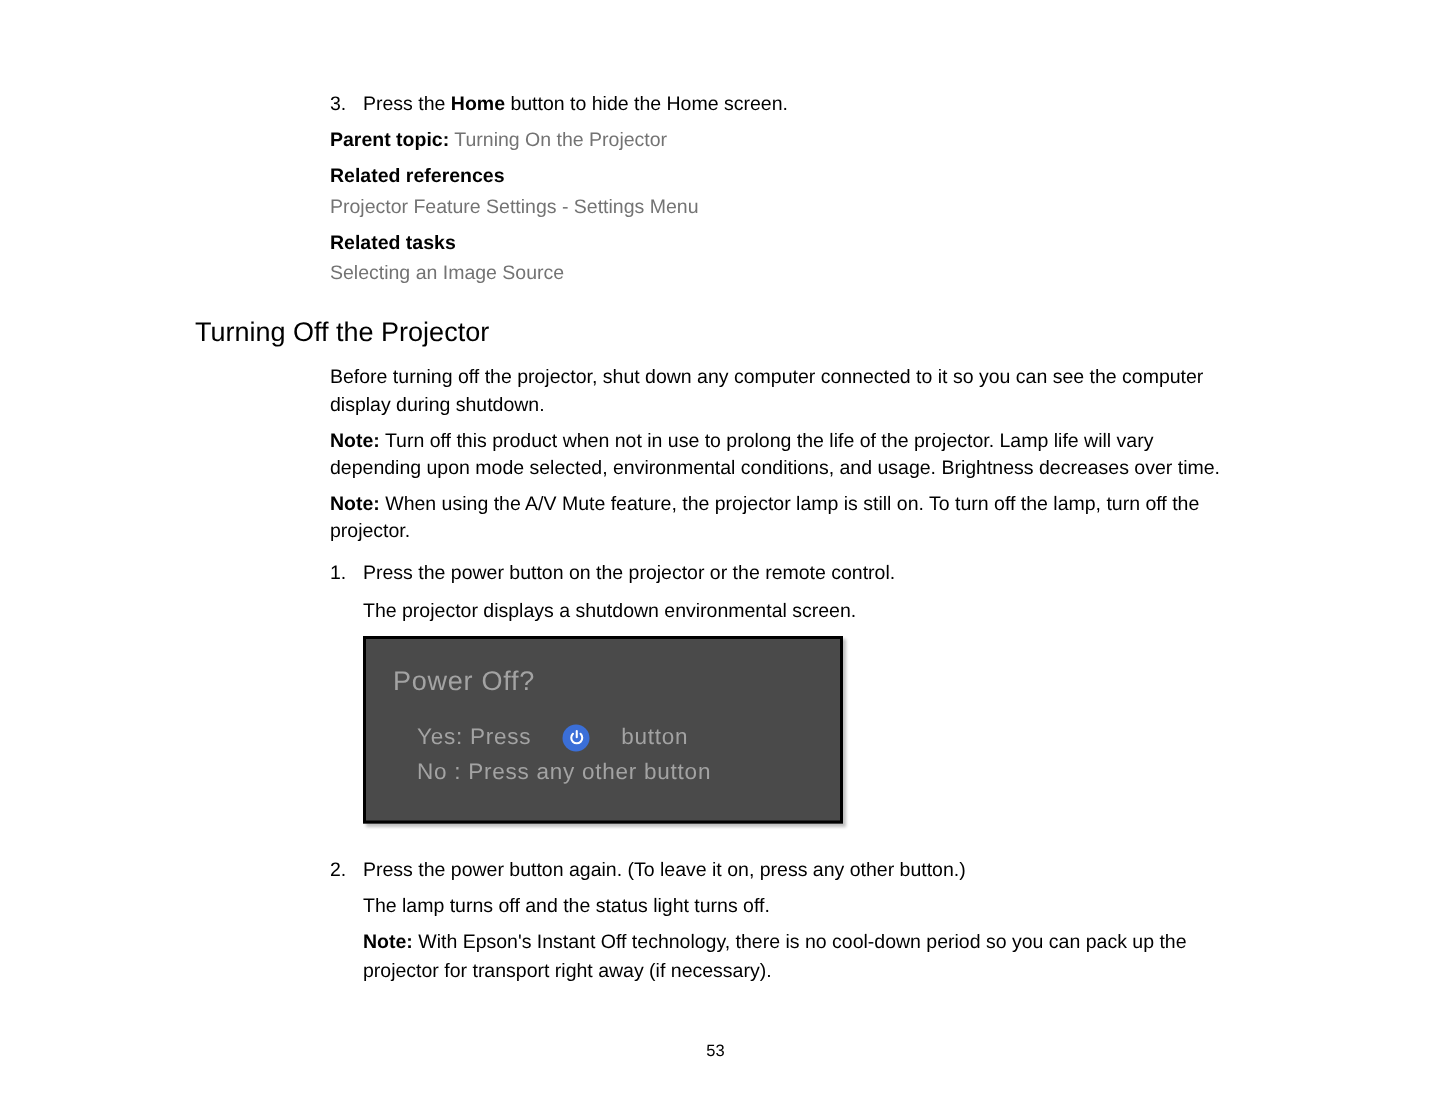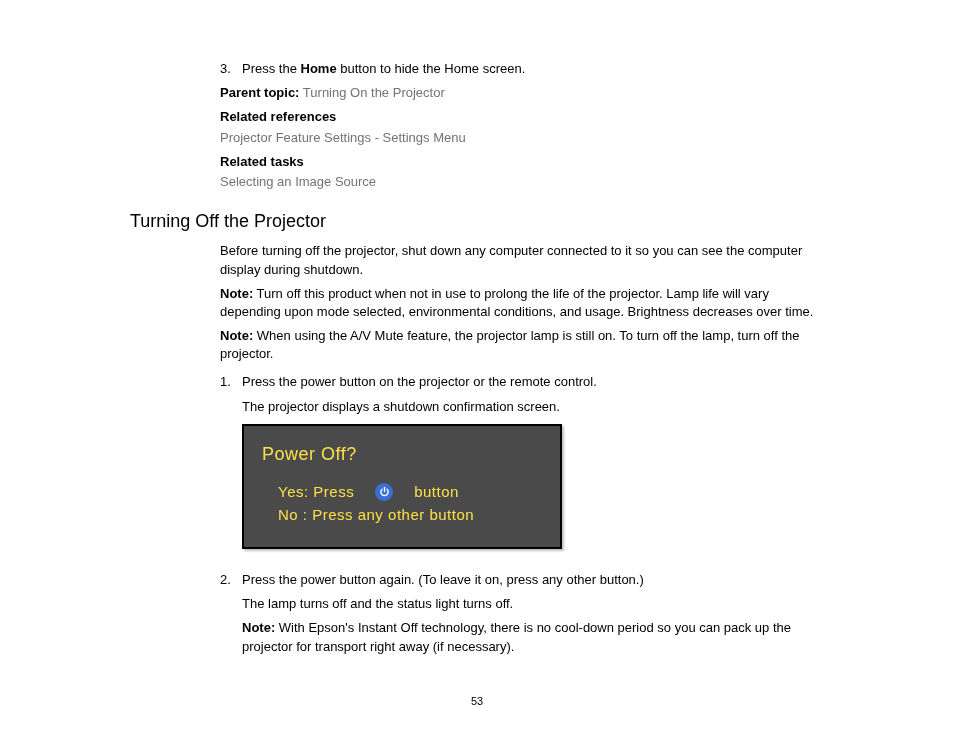--- a/index.html
+++ b/index.html
@@ -44,21 +44,21 @@
   }
   .page-num {
     text-align: center;
     font-weight: normal;
     font-size: 11px;
     margin-top: 32px;
   }
   .dialog-img {
     display: inline-block;
     background: #4a4a4a;
-    color: #fde047;
+    color: #a3a3a3;
     font-family: Arial, sans-serif;
     border: 2px solid #000;
     padding: 16px 18px 20px 18px;
     width: 280px;
     box-shadow: 2px 2px 2px rgba(0,0,0,0.25);
     margin: 8px 0 18px 0;
     letter-spacing: 0.5px;
   }
   .dialog-title {
     font-size: 18px;
@@ -135,21 +135,21 @@
   </div>
 
   <div class="para">
     <span class="bold">Note:</span><span> When using the A/V Mute feature, the projector lamp is still on. To turn off the lamp, turn off the projector.</span>
   </div>
 
   <div class="ol-item" style="margin-top:10px;">
     <div class="ol-num">1.</div>
     <div class="ol-body">
       <div>Press the power button on the projector or the remote control.</div>
-      <div class="sub-para">The projector displays a shutdown confirmation screen.</div>
+      <div class="sub-para">The projector displays a shutdown environmental screen.</div>
 
       <div class="dialog-img">
         <div class="dialog-title">Power Off?</div>
         <div class="dialog-line">
           <span>Yes:  Press </span>
           <span class="power-icon">
             <svg viewBox="0 0 24 24" fill="none" stroke="#fff" stroke-width="3" stroke-linecap="round">
               <path d="M12 3v9"></path>
               <path d="M6.5 7a8 8 0 1 0 11 0"></path>
             </svg>

